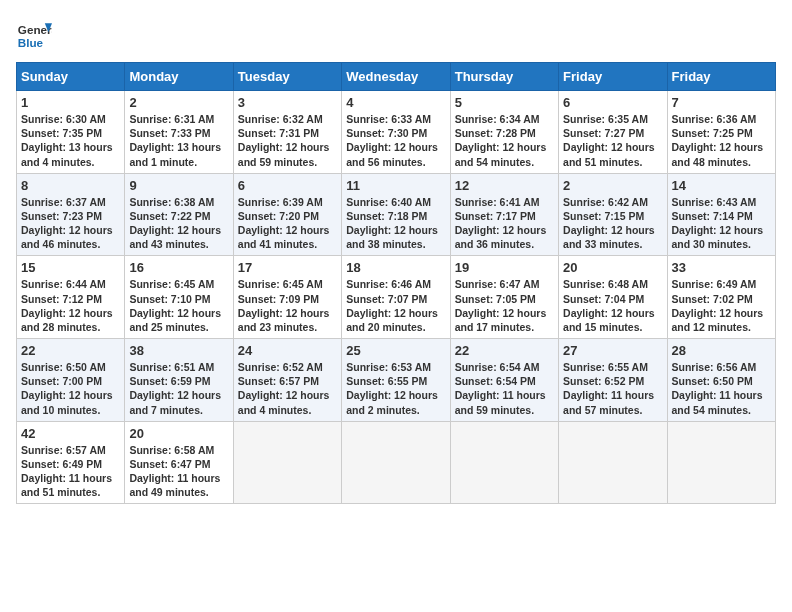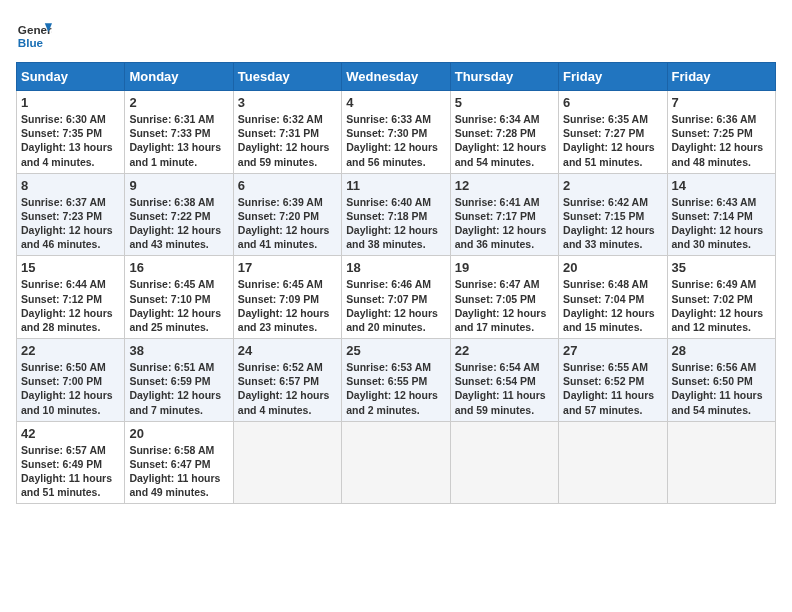--- a/index.html
+++ b/index.html
@@ -191,21 +191,21 @@
         </td>
         <td>
           <span class="day-number">19</span>
           <div class="day-detail">Sunrise: 6:47 AM<br>Sunset: 7:05 PM<br>Daylight: 12 hours and 17 minutes.</div>
         </td>
         <td>
           <span class="day-number">20</span>
           <div class="day-detail">Sunrise: 6:48 AM<br>Sunset: 7:04 PM<br>Daylight: 12 hours and 15 minutes.</div>
         </td>
         <td>
-          <span class="day-number">35</span>
+          <span class="day-number">33</span>
           <div class="day-detail">Sunrise: 6:49 AM<br>Sunset: 7:02 PM<br>Daylight: 12 hours and 12 minutes.</div>
         </td>
       </tr>
       <tr>
         <td>
           <span class="day-number">22</span>
           <div class="day-detail">Sunrise: 6:50 AM<br>Sunset: 7:00 PM<br>Daylight: 12 hours and 10 minutes.</div>
         </td>
         <td>
           <span class="day-number">38</span>

